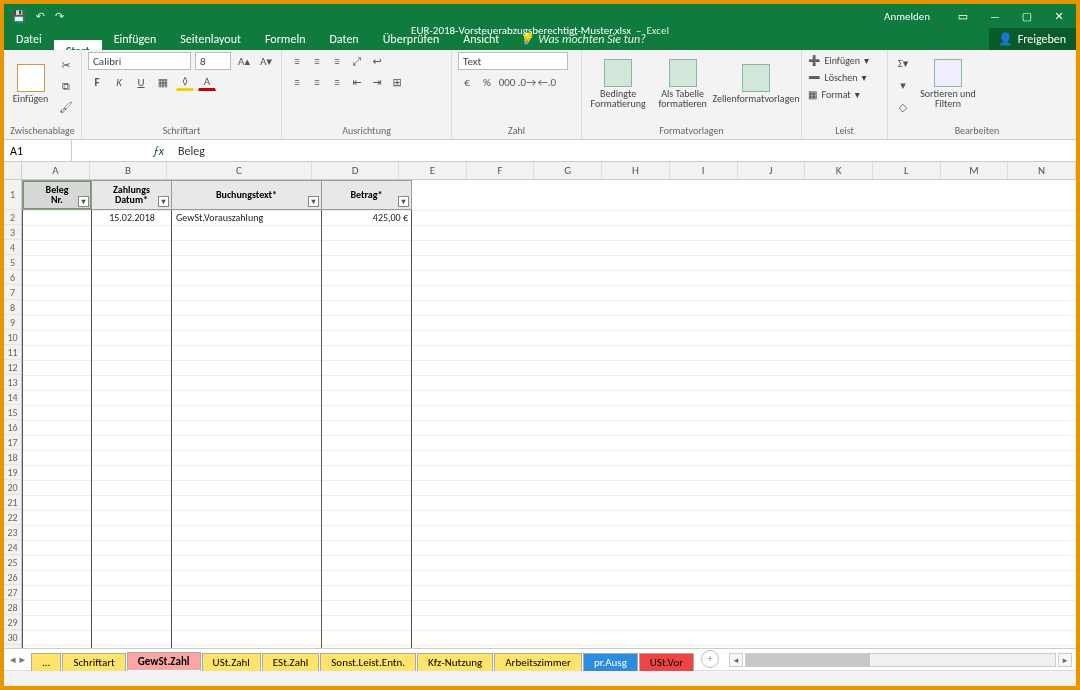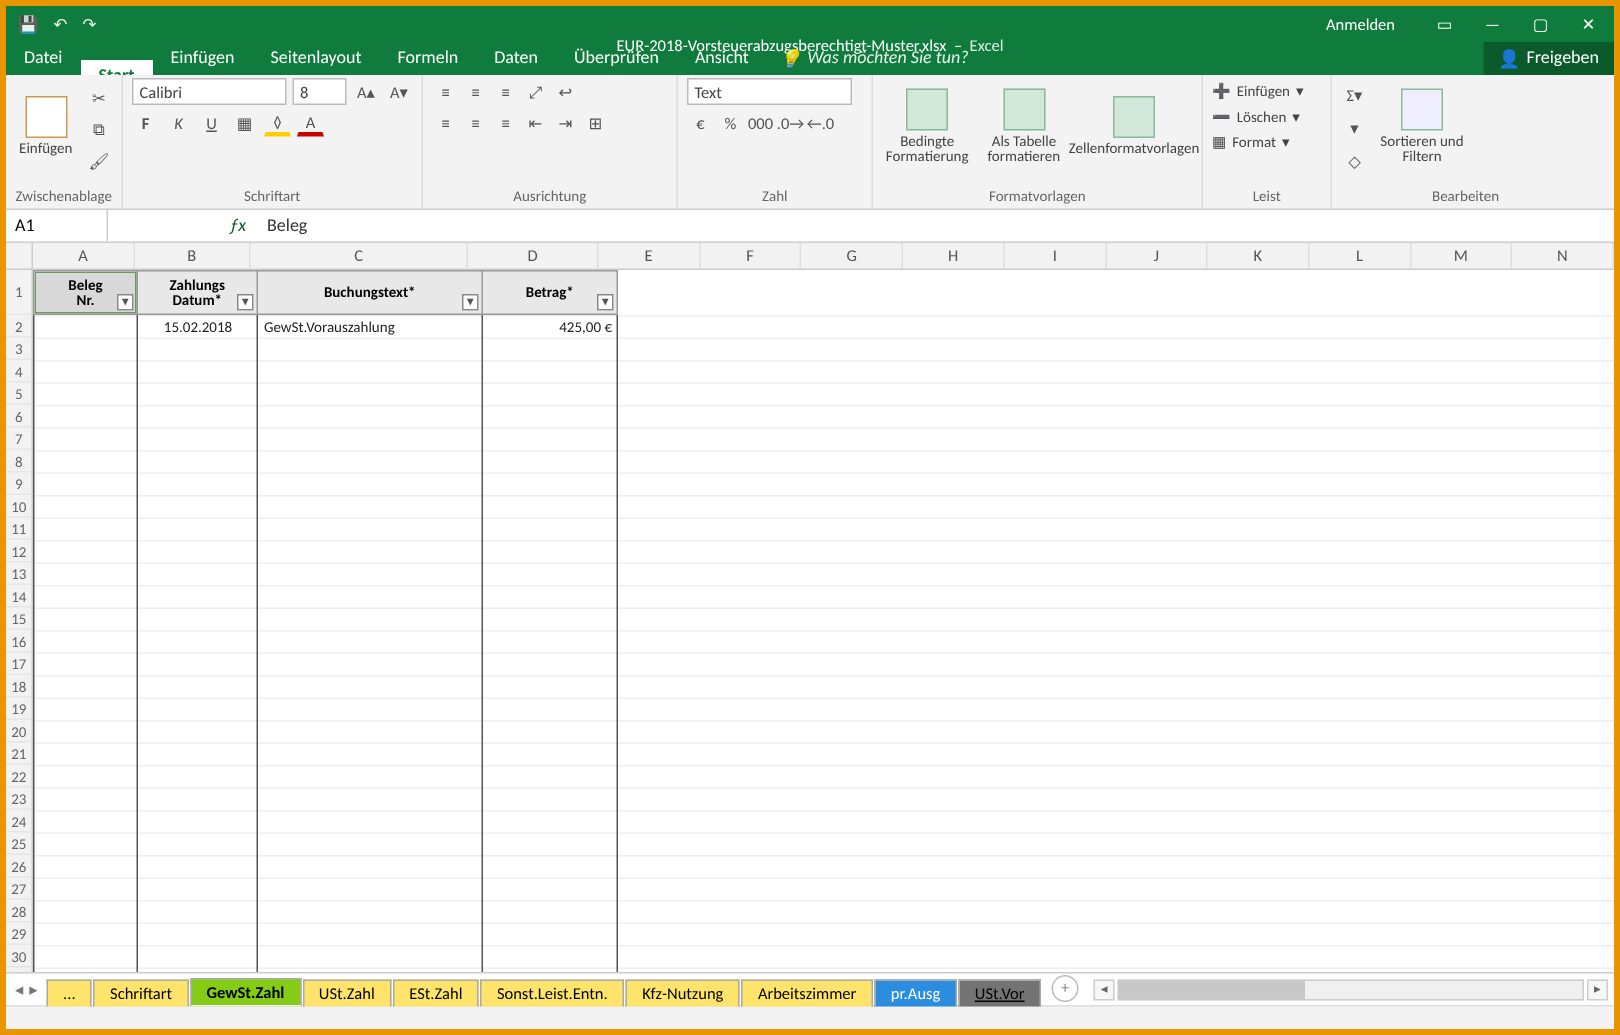--- a/index.html
+++ b/index.html
@@ -62,23 +62,23 @@
 .gridlines .hl { position: absolute; left: 0; right: 0; border-top: 1px solid #eee; }
 .datarow { position: absolute; top: 0; height: 15px; display: flex; font-size: 10px; color: #222; }
 .datarow div { display: flex; align-items: center; padding: 0 4px; }
 
 
 .sheetbar { height: 22px; background: #fff; border-top: 1px solid #ccc; display: flex; align-items: stretch; font-size: 11px; }
 .sheetbar .nav { display: flex; align-items: center; gap: 4px; padding: 0 6px; color: #777; }
 .sheetbar .nav span { cursor: pointer; }
 .sheetbar .tabs { display: flex; align-items: flex-end; }
 .stab { padding: 2px 10px; border: 1px solid #aaa; border-bottom: none; margin-right: 1px; background: #ffe46b; cursor: pointer; position: relative; top: 1px; }
-.stab.active { background: #84cc16; font-weight: bold; border-bottom: 1px solid #fff; z-index: 2; }
+.stab.active { background: #fca5a5; font-weight: bold; border-bottom: 1px solid #fff; z-index: 2; }
 .stab.blue { background: #2b8de0; color: #fff; }
-.stab.green { background: #737373; text-decoration: underline; }
+.stab.green { background: #ef4444; }
 .stab.yellow { background: #ffe46b; }
 .sheetbar .newtab { width: 18px; height: 18px; border: 1px solid #bbb; border-radius: 50%; margin: 1px 6px; text-align: center; line-height: 16px; color: #888; cursor: pointer; }
 .sheetbar .hscroll { flex: 1; display: flex; align-items: center; padding: 0 4px; gap: 2px; }
 .sheetbar .hscroll .track { flex: 1; height: 14px; background: #f0f0f0; border: 1px solid #ccc; position: relative; }
 .sheetbar .hscroll .thumb { position: absolute; left: 0; top: 0; bottom: 0; width: 40%; background: #c8c8c8; }
 .sbn { width: 14px; height: 14px; border: 1px solid #ccc; background: #f7f7f7; font-size: 9px; text-align: center; line-height: 12px; color: #666; cursor: pointer; }
 
 
 .statusbar { height: 16px; background: #f3f3f3; border-top: 1px solid #ddd; }
 </style>

